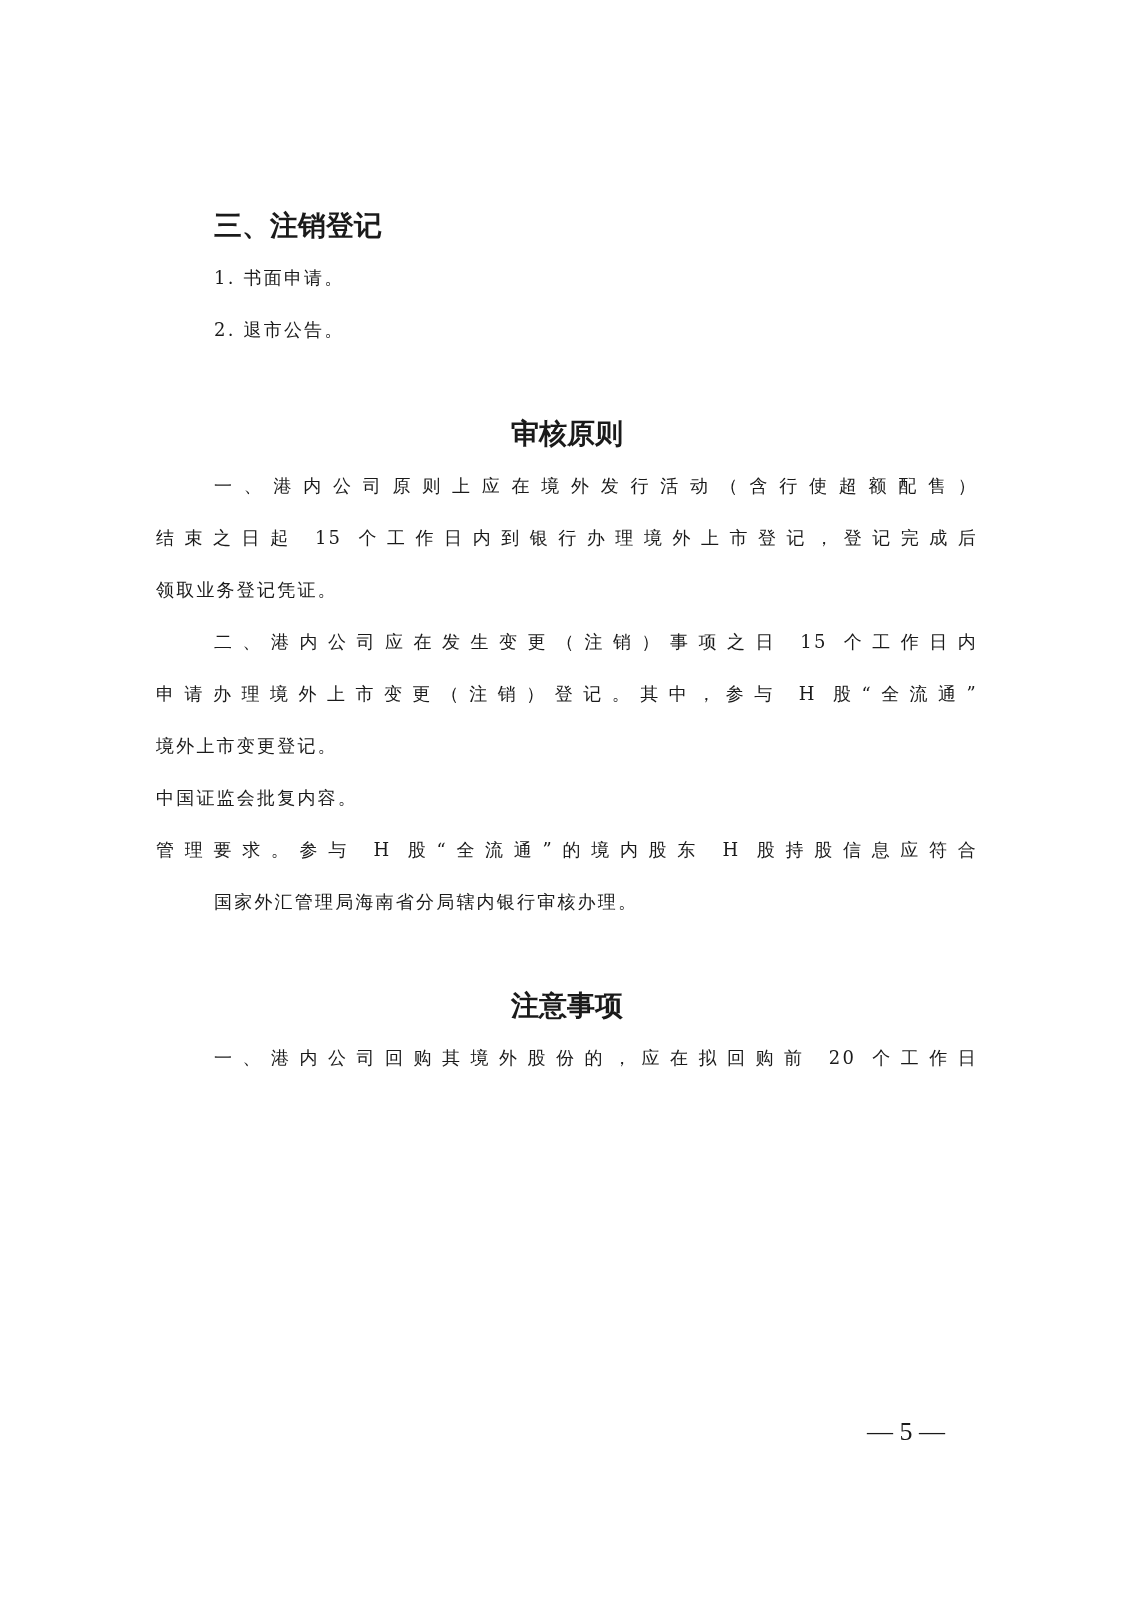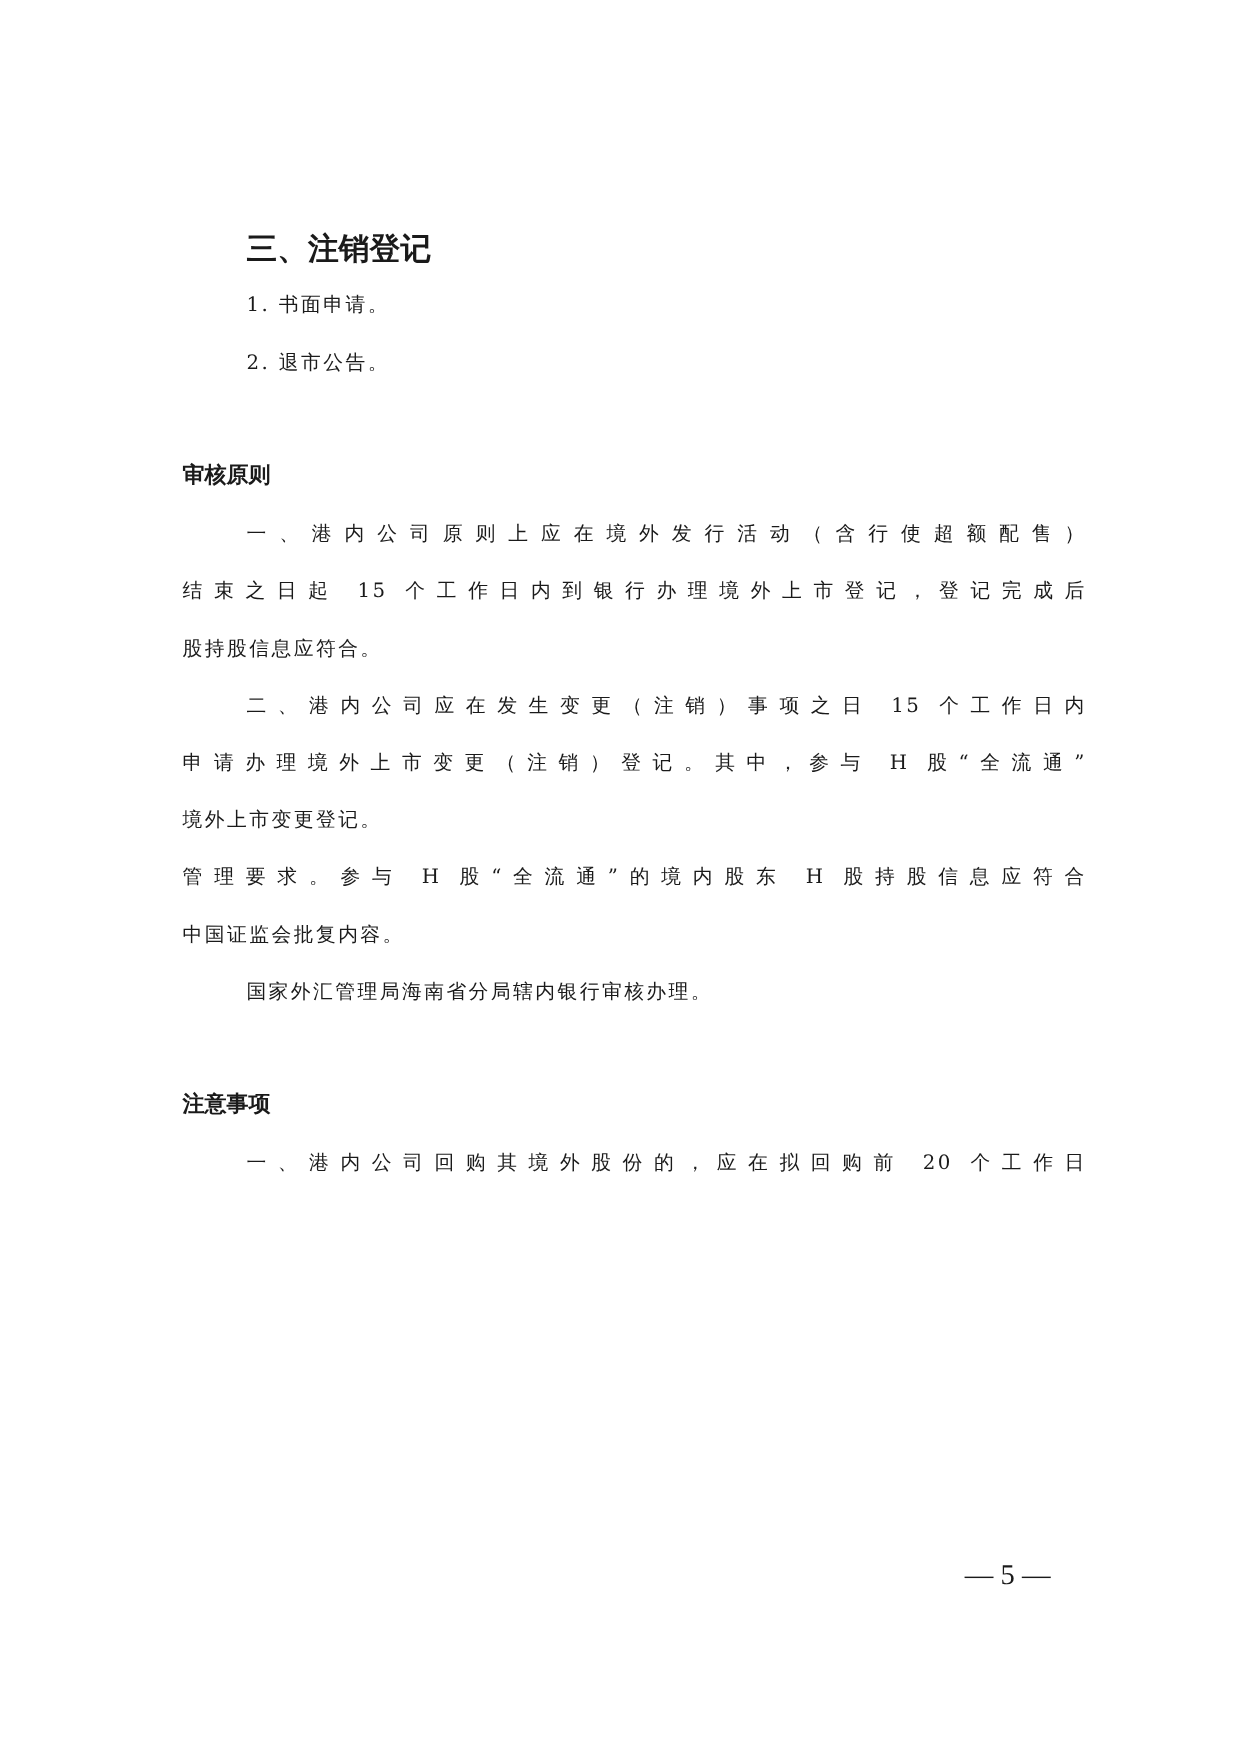--- a/index.html
+++ b/index.html
@@ -10,21 +10,21 @@
   body {
     width: 1131px;
     height: 1600px;
     position: relative;
     overflow: hidden;
     font-family: "DejaVu Serif", "Liberation Serif", serif;
     color: #1a1a1a;
   }
   .page {
     position: absolute;
-    left: 16px; top: 0;
+    left: 6px; top: 0;
     width: 984px;
     height: 1600px;
   }
   .content {
     position: absolute;
     left: 150px;
     top: 200px;
     width: 822px;
   }
   .line {
@@ -43,25 +43,26 @@
   .section-heading {
     font-family: "DejaVu Sans", "Liberation Sans", sans-serif;
     font-weight: bold;
     font-size: 28px;
     line-height: 52px;
     height: 52px;
     letter-spacing: 0px;
     padding-left: 58px;
   }
   .center-heading {
-    font-family: Liberation Mono, monospace;
+    font-family: Liberation Serif, serif;
     font-weight: bold;
-    font-size: 20px;
+    font-size: 28px;
     line-height: 52px;
     height: 52px;
+    text-align: center;
     letter-spacing: 0px;
     margin-top: 52px;
   }
   .list-item {
     padding-left: 58px;
   }
   .page-number {
     position: absolute;
     left: 845px;
     top: 1412px;
@@ -81,32 +82,32 @@
 
     <div class="section-heading">三、注销登记</div>
     <div class="line last list-item">1. 书面申请。</div>
     <div class="line last list-item">2. 退市公告。</div>
 
     <div class="center-heading">审核原则</div>
 
     <div>
       <div class="line indent">一、港内公司原则上应在境外发行活动（含行使超额配售）</div>
       <div class="line">结束之日起 15 个工作日内到银行办理境外上市登记，登记完成后</div>
-      <div class="line last">股持股信息应符合。</div>
+      <div class="line last">领取业务登记凭证。</div>
     </div>
 
     <div>
       <div class="line indent">二、港内公司应在发生变更（注销）事项之日 15 个工作日内</div>
       <div class="line">申请办理境外上市变更（注销）登记。其中，参与 H 股“全流通”</div>
       <div class="line last">境外上市变更登记。</div>
     </div>
 
     <div>
+      <div class="line last">中国证监会批复内容。</div>
       <div class="line">管理要求。参与 H 股“全流通”的境内股东 H 股持股信息应符合</div>
-      <div class="line last">中国证监会批复内容。</div>
     </div>
 
     <div class="line last indent">国家外汇管理局海南省分局辖内银行审核办理。</div>
 
     <div class="center-heading">注意事项</div>
     <div>
       <div class="line indent">一、港内公司回购其境外股份的，应在拟回购前 20 个工作日</div>
     </div>
 
   </div>

